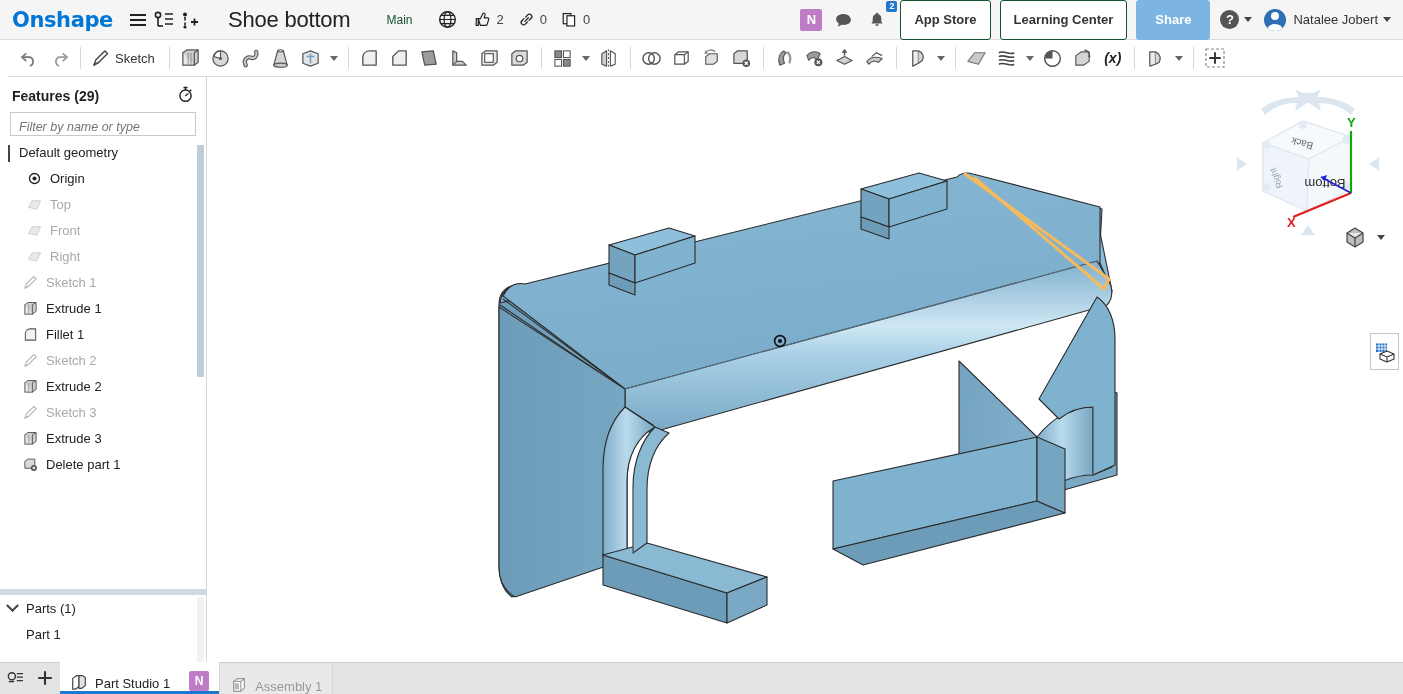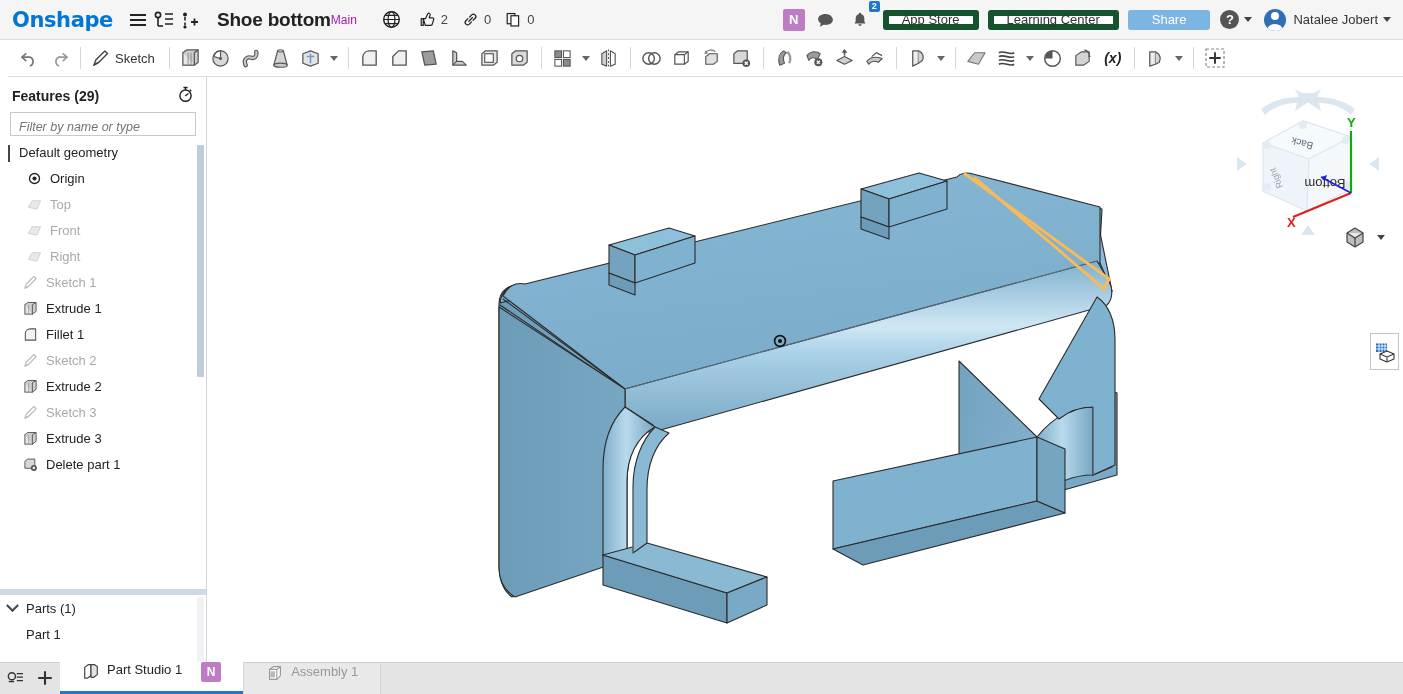--- a/index.html
+++ b/index.html
@@ -19,41 +19,41 @@
   }
   .logo{
     font-size:21px; font-weight:bold; color:#0076d6; letter-spacing:-0.4px;
     margin-left:4px; margin-right:12px; font-family:"DejaVu Sans", sans-serif;
   }
   .ticon{ width:26px; height:26px; display:flex; align-items:center; justify-content:center;
     color:#333; cursor:pointer; }
   .hamburger{ display:flex; flex-direction:column; gap:3px; }
   .hamburger i{ display:block; width:16px; height:2px; background:#222; }
   .doc-title{
-    font-size:19px; font-weight:bold; color:#222; margin-left:14px;
+    font-size:22px; font-weight:normal; color:#222; margin-left:25px;
     letter-spacing:-0.2px; white-space:nowrap;
   }
-  .doc-branch{ font-size:12px; color:#a21caf; margin-left:0; }
+  .doc-branch{ font-size:12px; color:#14532d; margin-left:8px;padding-left:28px; }
   .topsep{ width:22px; }
   .stat{ display:flex; align-items:center; gap:5px; margin-right:14px; color:#333;}
   .stat .num{ font-size:13px; color:#444; }
   .avatar-n{
     width:22px; height:22px; background:#bd7cc4; color:#fff; font-size:13px;
     font-weight:bold; display:flex; align-items:center; justify-content:center;
     border-radius:2px;
   }
   .bell-wrap{ position:relative; }
   .badge{
     position:absolute; top:-6px; right:-7px; background:#1f77d0; color:#fff;
     font-size:9px; font-weight:bold; border-radius:2px; padding:1px 3px; line-height:1.1;
   }
   .tbtn{
-    height:20px; padding:0 13px; border:6px solid #14532d; background:#fff;
+    height:40px; padding:0 13px; border:1px solid #14532d; background:#fff;
     border-radius:3px; font-size:13px; color:#333; display:flex; align-items:center;
-    cursor:pointer; white-space:nowrap;
+    cursor:pointer; white-space:nowrap;font-weight:bold;
   }
   .tbtn.share{ background:#7cb4e2; border-color:#7cb4e2; color:#fff; padding:0 18px;text-align:right; }
   .help-q{
     width:19px;height:19px;border-radius:50%;background:#555;color:#fff;
     font-size:13px;font-weight:bold;display:flex;align-items:center;justify-content:center;
   }
   .user-av{
     width:22px;height:22px;border-radius:50%;background:#2f6fb5;position:relative;overflow:hidden;
   }
   .user-av::after{
@@ -147,21 +147,21 @@
 
   
   .bottombar{
     position:absolute; left:0; bottom:0; width:1403px; height:32px;
     background:#e4e4e4; border-top:1px solid #cfcfcf;
     display:flex; align-items:flex-end;
   }
   .bb-icon{ width:30px;height:32px;display:flex;align-items:center;justify-content:center;
     cursor:pointer;color:#444;}
   .tab{
-    height:30px; display:flex; align-items:flex-start; gap:7px; padding:0 22px;
+    height:30px; display:flex; align-items:flex-end; gap:7px; padding:0 10px;
     font-size:13px; cursor:pointer; white-space:nowrap;
   }
   .tab.active{ background:#fff; color:#222; border-bottom:3px solid #1f77d0; height:32px;}
   .tab.inactive{ background:#e9e9e9; color:#999; border-left:1px solid #d6d6d6;
     border-right:1px solid #d6d6d6; }
   .tab .nbadge{
     width:20px;height:20px;background:#bd7cc4;color:#fff;font-size:12px;font-weight:bold;
     display:flex;align-items:center;justify-content:center;border-radius:2px; margin-left:12px;
   }
 </style>

